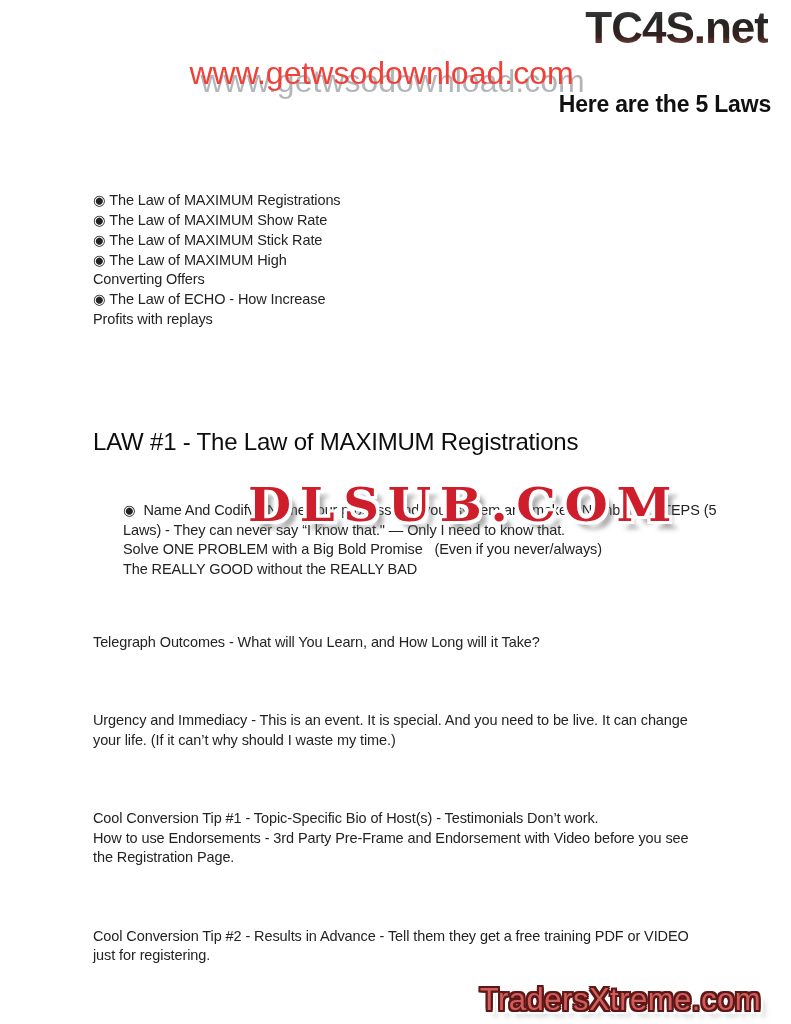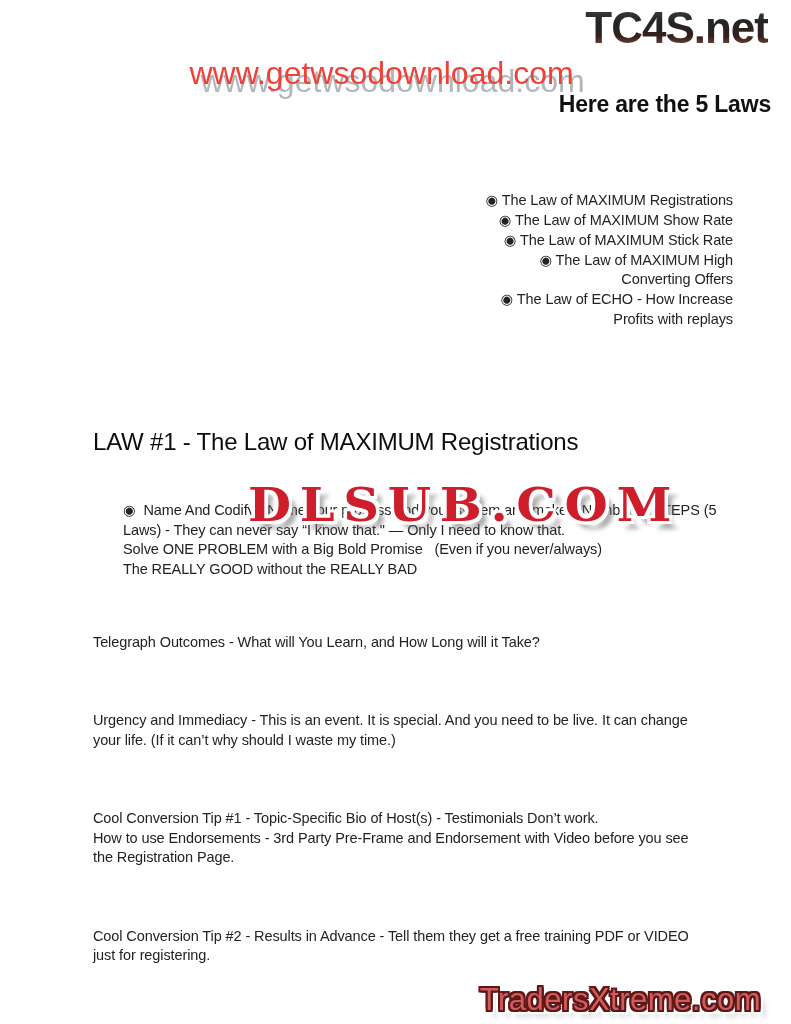--- a/index.html
+++ b/index.html
@@ -27,21 +27,21 @@
     text-align:right; font-size:23px; font-weight:bold; color:#101010; letter-spacing:-0.2px;
   }
 
   
   .content {
     position:absolute; left:93px; top:152px; width:640px;
     font-size:14.5px; line-height:19.7px; letter-spacing:-0.1px;
     white-space:pre; color:#232323;
   }
   .content p { margin:19px 0 0 0; white-space:pre; }
-  .laws-overview { margin:0; white-space:pre;text-align:right; }
+  .laws-overview { margin:0; white-space:pre; }
   .law-heading {
     margin:38px 0 0 0; font-size:24px; line-height:32px; font-weight:normal;
     color:#0d0d0d; letter-spacing:-0.2px; white-space:pre;
   }
   #p1 { margin-top:3px;margin-left:30px; }
   #p2 { margin-top:14px; }
 
   
   .dlsub {
     position:absolute; left:248px; top:479px;

